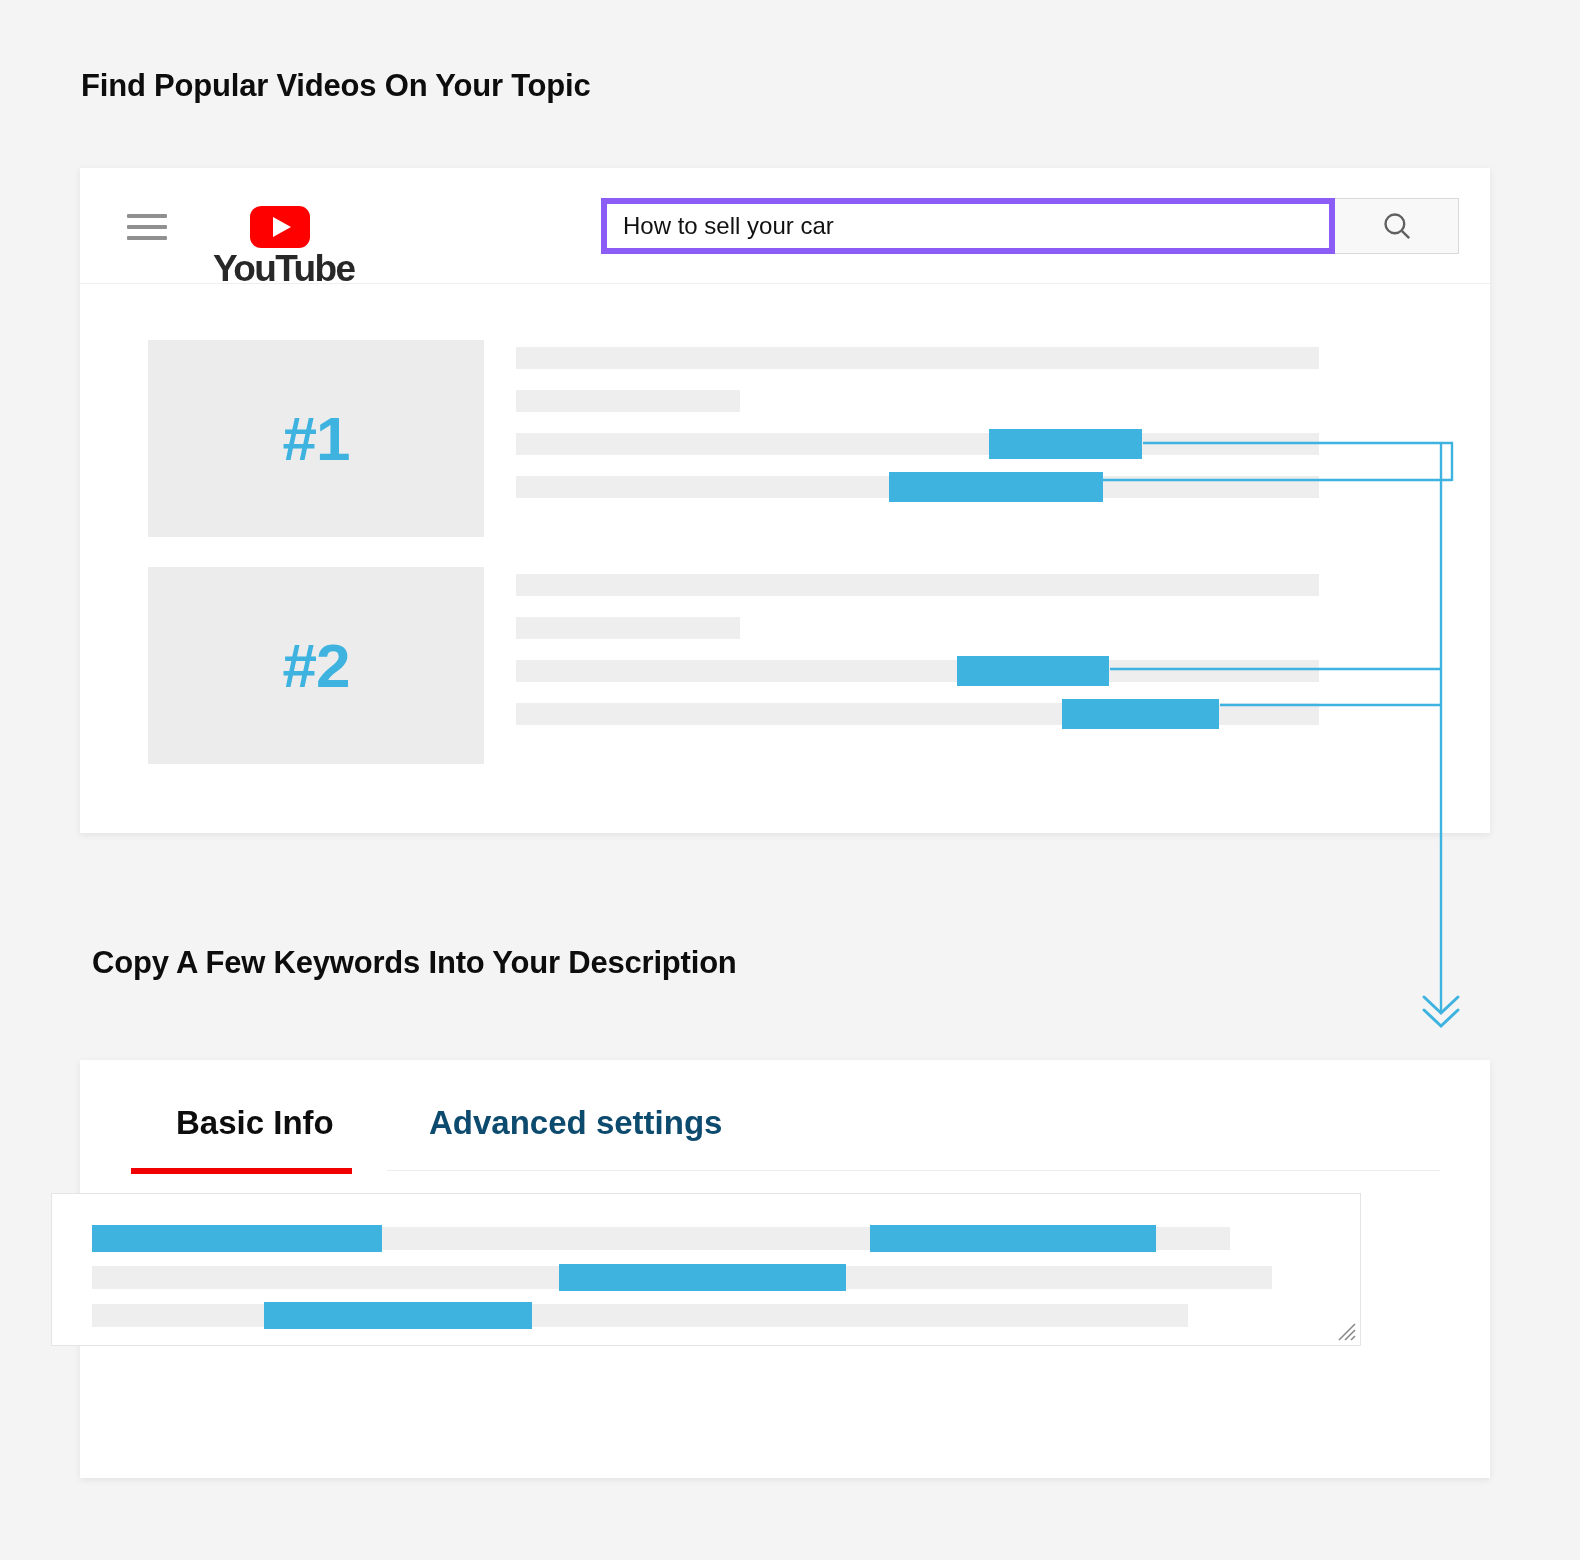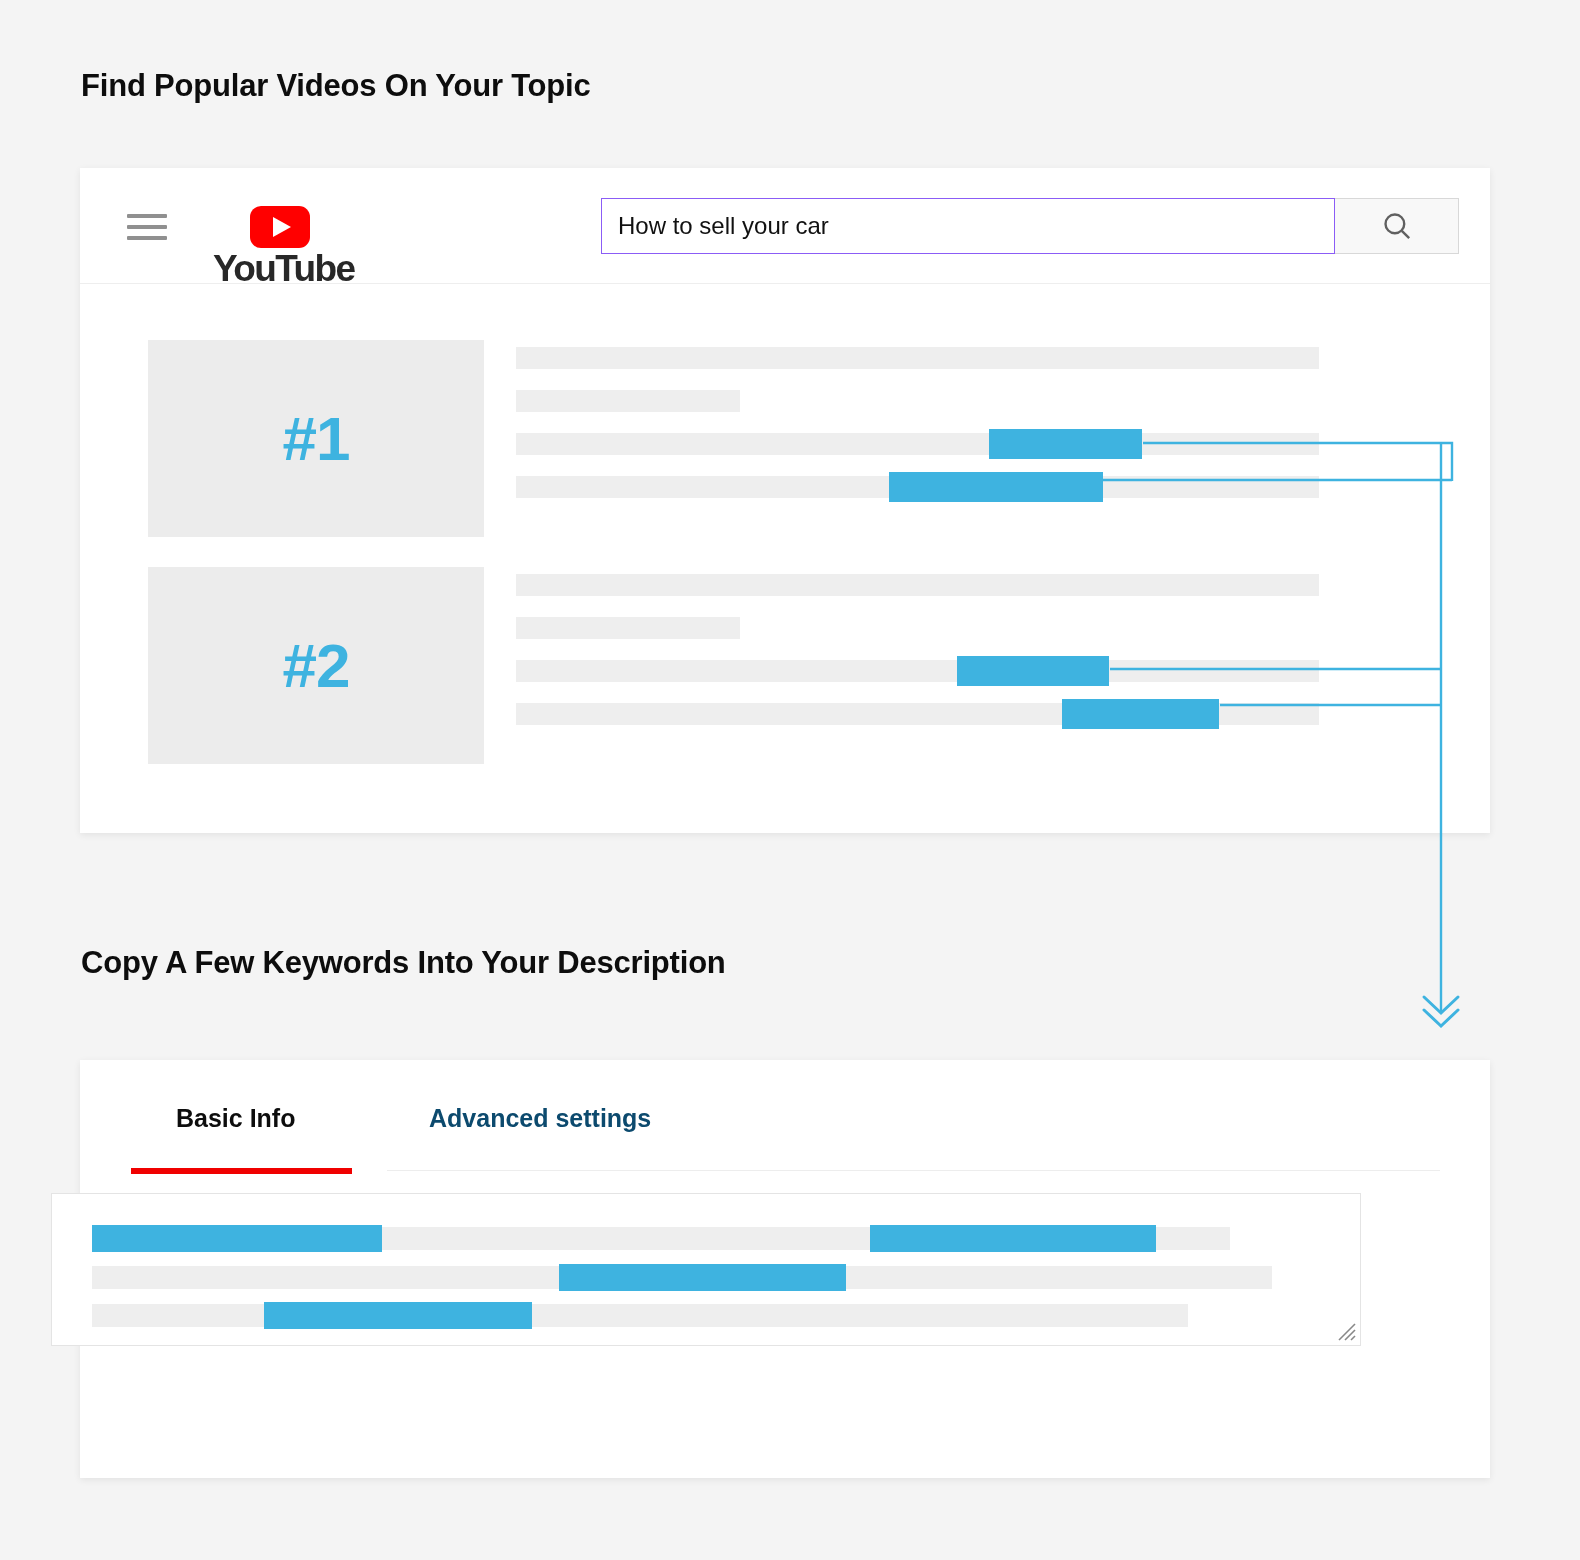--- a/index.html
+++ b/index.html
@@ -14,21 +14,21 @@
   
   .heading {
     position: absolute;
     font-size: 31px;
     font-weight: bold;
     color: #0d0d0d;
     letter-spacing: -0.2px;
     white-space: nowrap;
   }
   #heading-1 { left: 81px; top: 68px; }
-  #heading-2 { left: 81px; top: 945px; }
+  #heading-2 { left: 92px; top: 945px; }
 
   
   .card {
     position: absolute;
     background: #ffffff;
     box-shadow: 0 2px 7px rgba(0,0,0,0.075);
   }
   #yt-card { left: 80px; top: 168px; width: 1410px; height: 665px; }
   #desc-card { left: 80px; top: 1060px; width: 1410px; height: 418px; }
 
@@ -60,21 +60,21 @@
     font-size: 37px; font-weight: bold; color: #282828;
     letter-spacing: -1.6px; line-height: 42px;
   }
 
   .search-wrap {
     position: absolute; left: 521px; top: 30px;
     display: flex; height: 56px;
   }
   .search-input {
     width: 734px; height: 56px;
-    border: 1px solid #8b5cf6;
+    border: 6px solid #8b5cf6;
     background: #ffffff;
     padding: 0 16px;
     font-size: 24px; color: #111111;
     font-family: "Liberation Sans", sans-serif;
     outline: none;
   }
   .search-btn {
     width: 124px; height: 56px;
     border: 1px solid #d8d8d8; border-left: none;
     background: #f8f8f8;
@@ -102,21 +102,21 @@
     position: absolute; top: -4px; height: 30px; background: #3eb3e0;
   }
 
   
   .connector { position: absolute; left: 0; top: 0; width: 1580px; height: 1560px; pointer-events: none; }
 
   
   .tabs { position: relative; height: 118px; }
   .tab {
     position: absolute; top: 44px;
-    font-size: 25px; font-weight: bold;
+    font-size: 33px; font-weight: bold;
     white-space: nowrap; cursor: pointer;
   }
   .tab.active { left: 96px; color: #0d0d0d; }
   .tab.muted  { left: 349px; color: #0c4a6e; }
   .tab-underline { position: absolute; left: 51px; top: 108px; width: 221px; height: 6px; background: #f00000; }
   .tab-rest { position: absolute; left: 307px; top: 110px; width: 1053px; height: 1px; background: #ededed; }
 
   .textarea-box {
     position: absolute; left: 51px; top: 1193px;
     width: 1310px; height: 153px;

